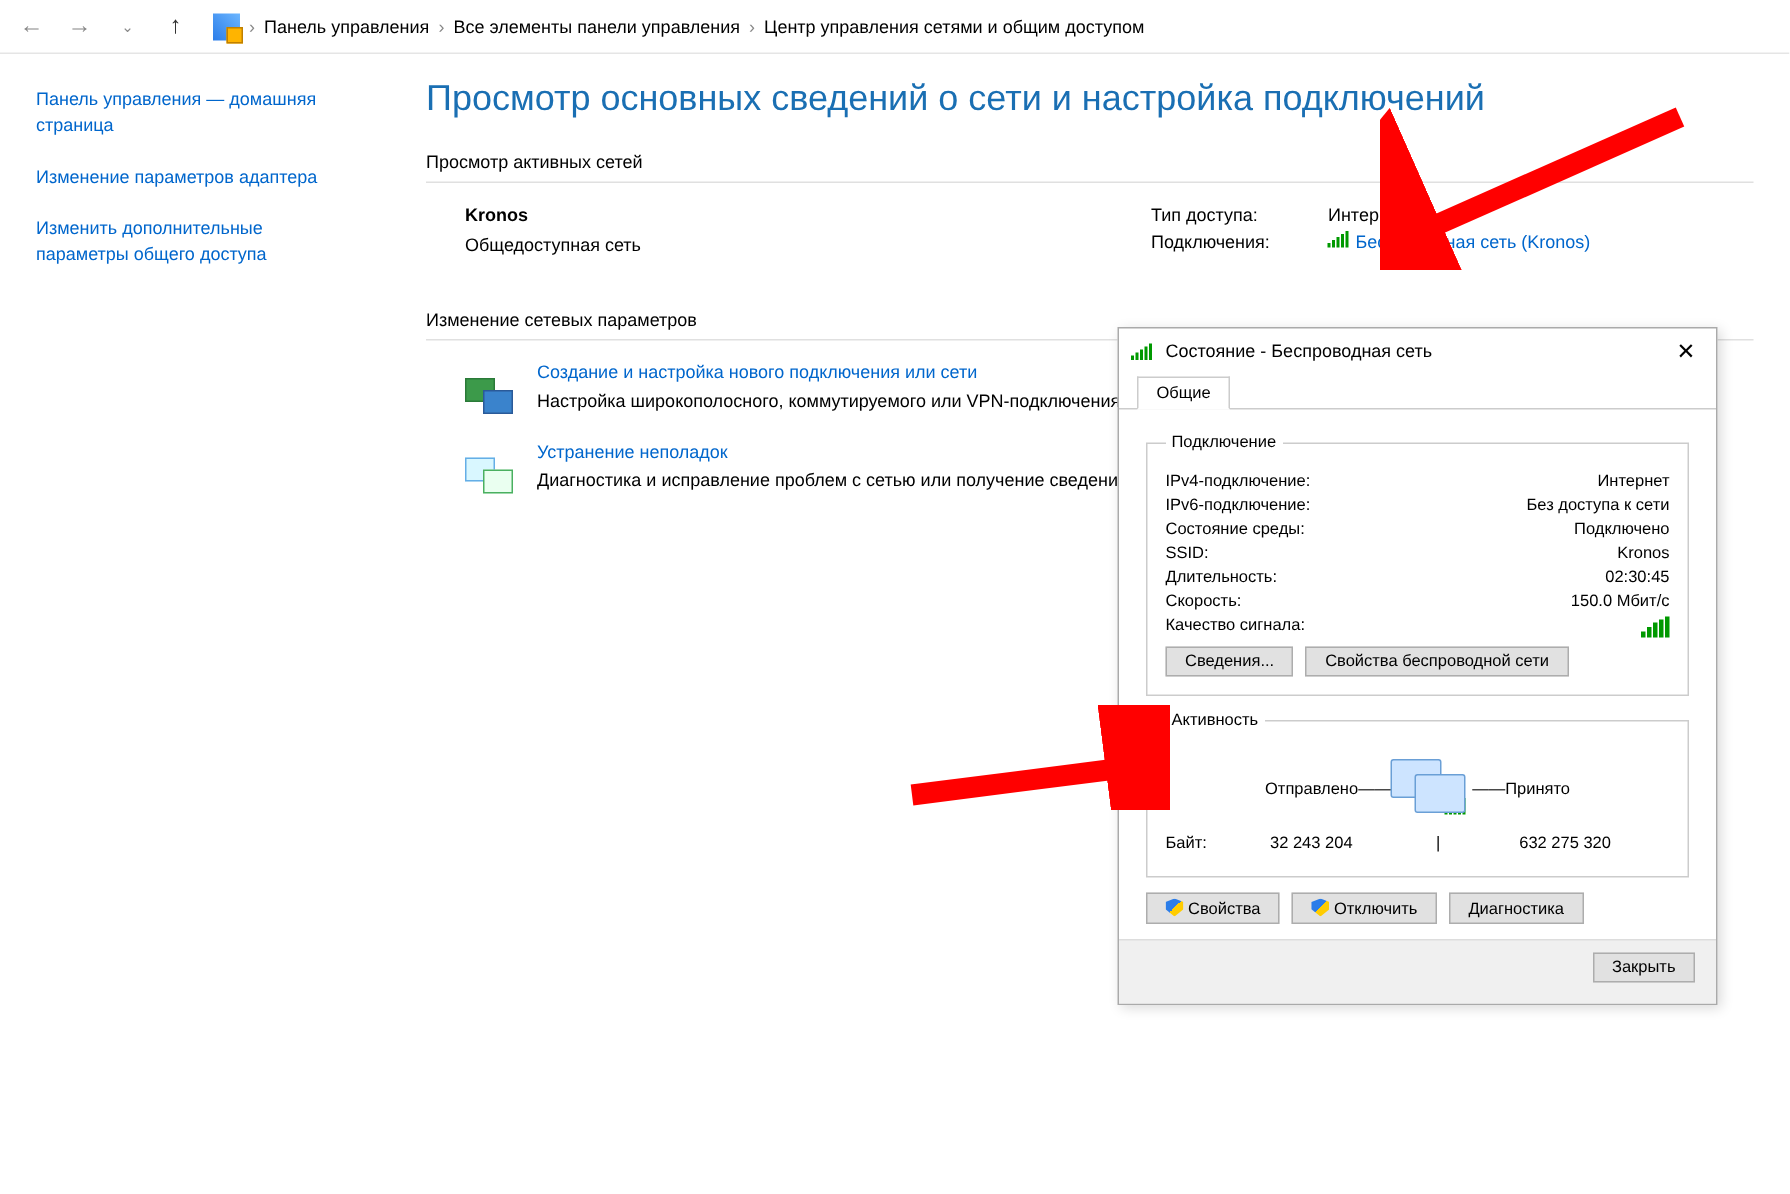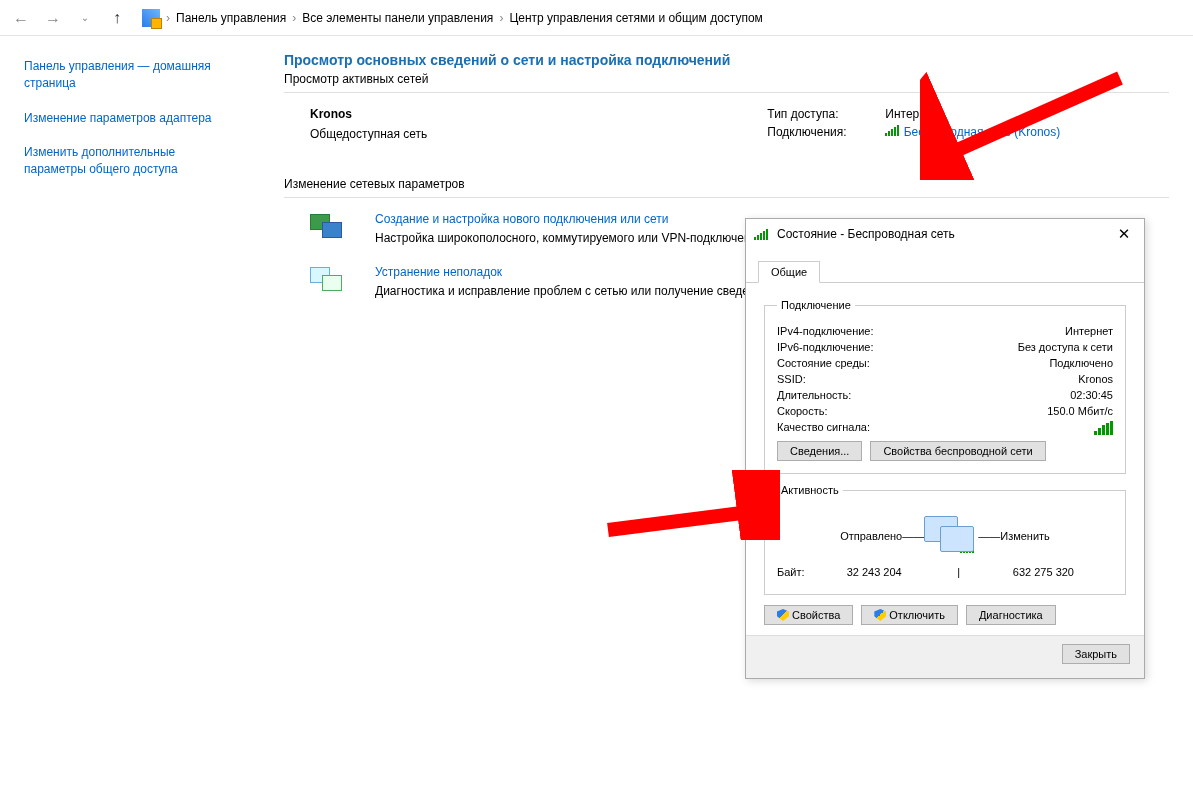--- a/index.html
+++ b/index.html
@@ -62,23 +62,23 @@
     font-size: 12px;
     margin-bottom: 18px;
     line-height: 1.4;
   }
   .main {
     flex: 1;
     padding: 16px 24px;
   }
   .main h1 {
     color: #1a6fb3;
-    font-size: 14px;
-    font-weight: 700;
-    margin: 0 0 4px 0;
+    font-size: 24px;
+    font-weight: 400;
+    margin: 0 0 21px 0;
   }
   .section-label {
     font-size: 12px;
     color: #000;
     margin-bottom: 6px;
   }
   hr.sep {
     border: none; border-top: 1px solid #e0e0e0;
     margin: 4px 0 14px 0;
   }
@@ -108,21 +108,21 @@
   .wifi-icon.big { width:18px; height:14px; }
   .wifi-icon.big span{width:3px;}
   .wifi-icon.big span:nth-child(1){left:0;height:4px;}
   .wifi-icon.big span:nth-child(2){left:4px;height:7px;}
   .wifi-icon.big span:nth-child(3){left:8px;height:10px;}
   .wifi-icon.big span:nth-child(4){left:12px;height:12px;}
   .wifi-icon.big span:nth-child(5){left:16px;height:14px;}
 
   .change-section { margin-top: 34px; }
   .option {
-    display:flex; gap:31px; margin: 10px 0 18px 26px;
+    display:flex; gap:14px; margin: 10px 0 18px 26px; align-items: flex-end;
   }
   .opt-icon {
     width:34px; height:26px; flex-shrink:0;
     position:relative;
   }
   .opt-icon.new::before{
     content:""; position:absolute; left:0; top:2px;
     width:18px;height:14px;background:#3c9a4a;border:1px solid #2a7a38;
   }
   .opt-icon.new::after{
@@ -157,21 +157,21 @@
     font-size:12px;
   }
   .dlg-title .close {
     margin-left:auto; font-size:15px; cursor:pointer;
     width:24px; text-align:center;
   }
   .dlg-tabs {
     display:flex;
     padding: 0 12px;
     border-bottom:1px solid #ccc;
-    margin-top:12px;
+    margin-top:2px;
   }
   .dlg-tab {
     border:1px solid #ccc;
     border-bottom:1px solid #fff;
     background:#fff;
     padding: 4px 12px;
     margin-bottom:-1px;
     font-size:11px;
   }
   .dlg-body {
@@ -374,21 +374,21 @@
         <div class="monitors">
           <span class="wifi-icon" style="position:absolute;left:36px;top:26px;">
               <span></span>
               <span></span>
               <span></span>
               <span></span>
               <span></span>
             </span>
         </div>
         <span>——</span>
-        <span>Изменить</span>
+        <span>Принято</span>
       </div>
       <div class="kv">
         <span>Байт:</span>
         <span style="flex:1;text-align:center;">32 243 204</span>
         <span style="width:30px;text-align:center;">|</span>
         <span style="flex:1;text-align:center;">632 275 320</span>
       </div>
     </fieldset>
 
     <div class="btn-row">

